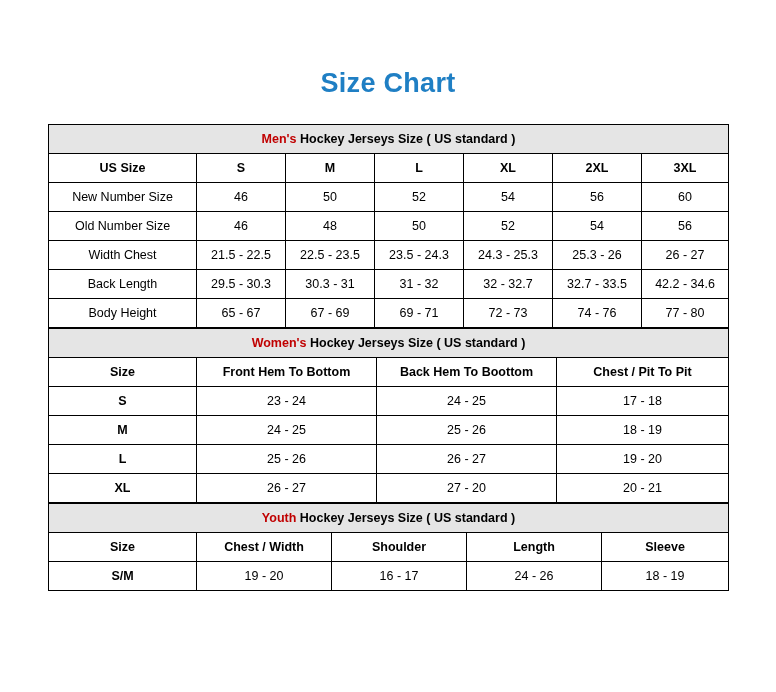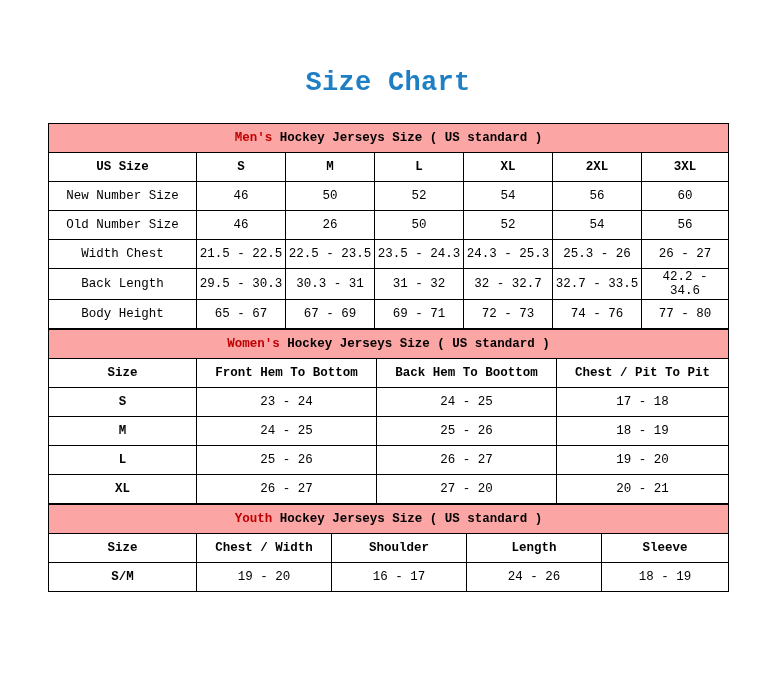--- a/index.html
+++ b/index.html
@@ -12,21 +12,20 @@
     height: 692px;
     font-family: "Liberation Sans", sans-serif;
     color: #000000;
     overflow: hidden;
   }
   .page {
     width: 776px;
     height: 692px;
     position: relative;
     box-sizing: border-box;
-    font-family: Liberation Mono, monospace;
   }
   .title {
     text-align: center;
     color: #1f7fc4;
     font-size: 27px;
     font-weight: bold;
     margin: 0;
     padding-top: 68px;
     letter-spacing: 0.3px;
   }
@@ -41,21 +40,21 @@
   }
   table.sizechart td {
     border: 1px solid #000000;
     text-align: center;
     vertical-align: middle;
     font-size: 12.5px;
     height: 26px;
     padding: 1px 2px;
   }
   td.banner {
-    background: #fca5a5;
+    background: #e5e5e5;
     font-weight: bold;
     font-size: 14px;
     height: 30px;
   }
   .banner .accent-men { color: #c00000; }
   .banner .accent-women { color: #c00000; }
   .banner .accent-youth { color: #c00000; }
   .banner .rest { color: #000000; }
   td.hdr {
     font-weight: bold;
@@ -105,21 +104,21 @@
           <td>46</td>
           <td>50</td>
           <td>52</td>
           <td>54</td>
           <td>56</td>
           <td>60</td>
         </tr>
         <tr>
           <td class="rowlabel">Old Number Size</td>
           <td>46</td>
-          <td>26</td>
+          <td>48</td>
           <td>50</td>
           <td>52</td>
           <td>54</td>
           <td>56</td>
         </tr>
         <tr>
           <td class="rowlabel">Width Chest</td>
           <td>21.5 - 22.5</td>
           <td>22.5 - 23.5</td>
           <td>23.5 - 24.3</td>

